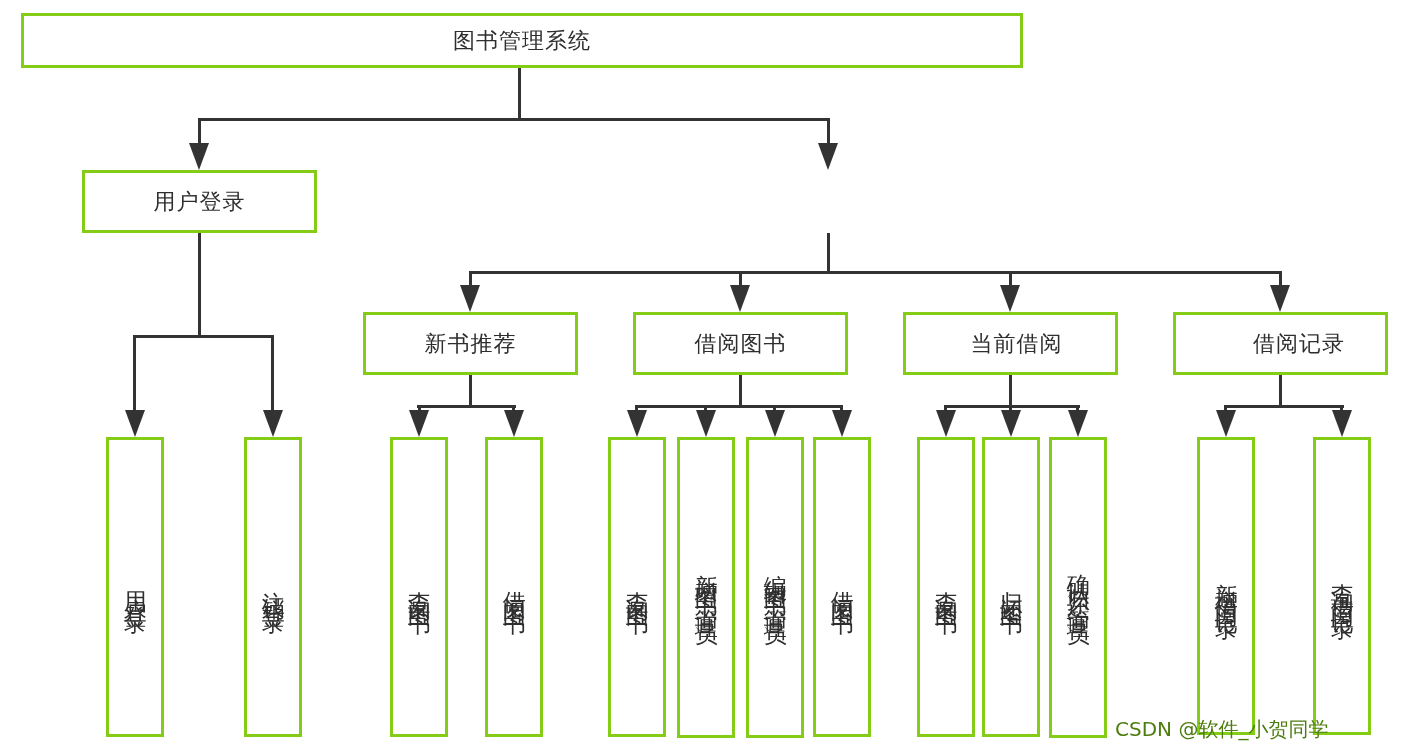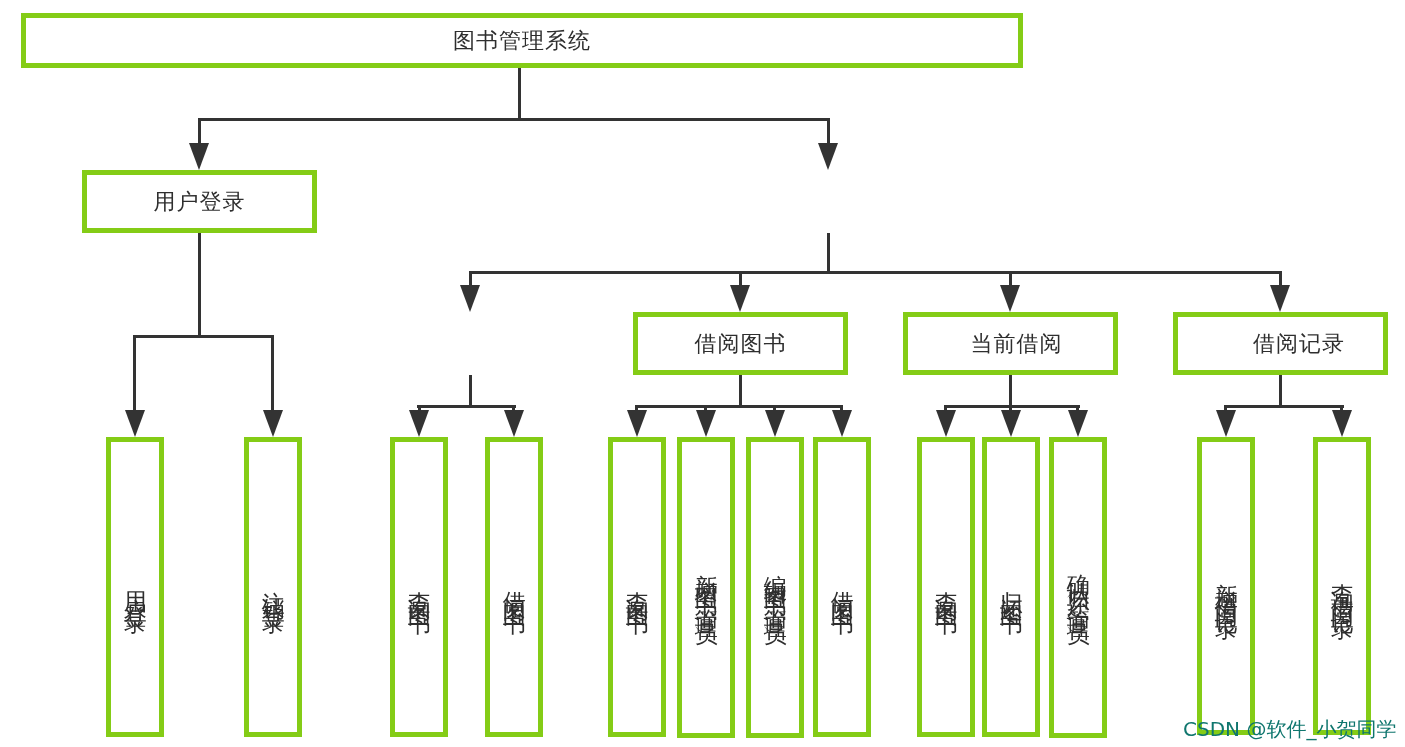--- a/index.html
+++ b/index.html
@@ -12,21 +12,21 @@
     position: relative;
     width: 1405px;
     height: 747px;
     background: #ffffff;
     overflow: hidden;
   }
   
   .box {
     position: absolute;
     box-sizing: border-box;
-    border: 5px solid #84cc16;
+    border: 3px solid #84cc16;
     background: #ffffff;
     display: flex;
     align-items: center;
     justify-content: center;
     color: #2e2e2e;
     z-index: 2;
   }
   .hlabel {
     font-size: 22px;
     letter-spacing: 1px;
@@ -57,24 +57,24 @@
     position: absolute;
     width: 0;
     height: 0;
     border-left: 10px solid transparent;
     border-right: 10px solid transparent;
     border-top: 27px solid #333333;
     z-index: 1;
   }
   .watermark {
     position: absolute;
-    left: 1183px;
+    left: 1115px;
     top: 716px;
     font-size: 20px;
-    color: #0f766e;
+    color: #4d7c0f;
     white-space: nowrap;
     z-index: 5;
   }
 </style>
 </head>
 <body>
 
 <div id="stage">
 
   <div class="v" style="left:518px; top:68px; height:50px;"></div>
@@ -137,20 +137,23 @@
   <div class="arrow" style="left:1332px; top:410px;"></div>
 
   <div class="box" style="left:21px; top:13px; width:1002px; height:55px;">
     <span class="hlabel">图书管理系统</span>
   </div>
 
   <div class="box" style="left:82px; top:170px; width:235px; height:63px;">
     <span class="hlabel">用户登录</span>
   </div>
 
+  <div class="box" style="left:363px; top:312px; width:215px; height:63px;">
+    <span class="hlabel">新书推荐</span>
+  </div>
   <div class="box" style="left:633px; top:312px; width:215px; height:63px;">
     <span class="hlabel">借阅图书</span>
   </div>
   <div class="box" style="left:903px; top:312px; width:215px; height:63px;padding-left:12px;">
     <span class="hlabel">当前借阅</span>
   </div>
   <div class="box" style="left:1173px; top:312px; width:215px; height:63px;padding-left:37px;">
     <span class="hlabel">借阅记录</span>
   </div>
 

